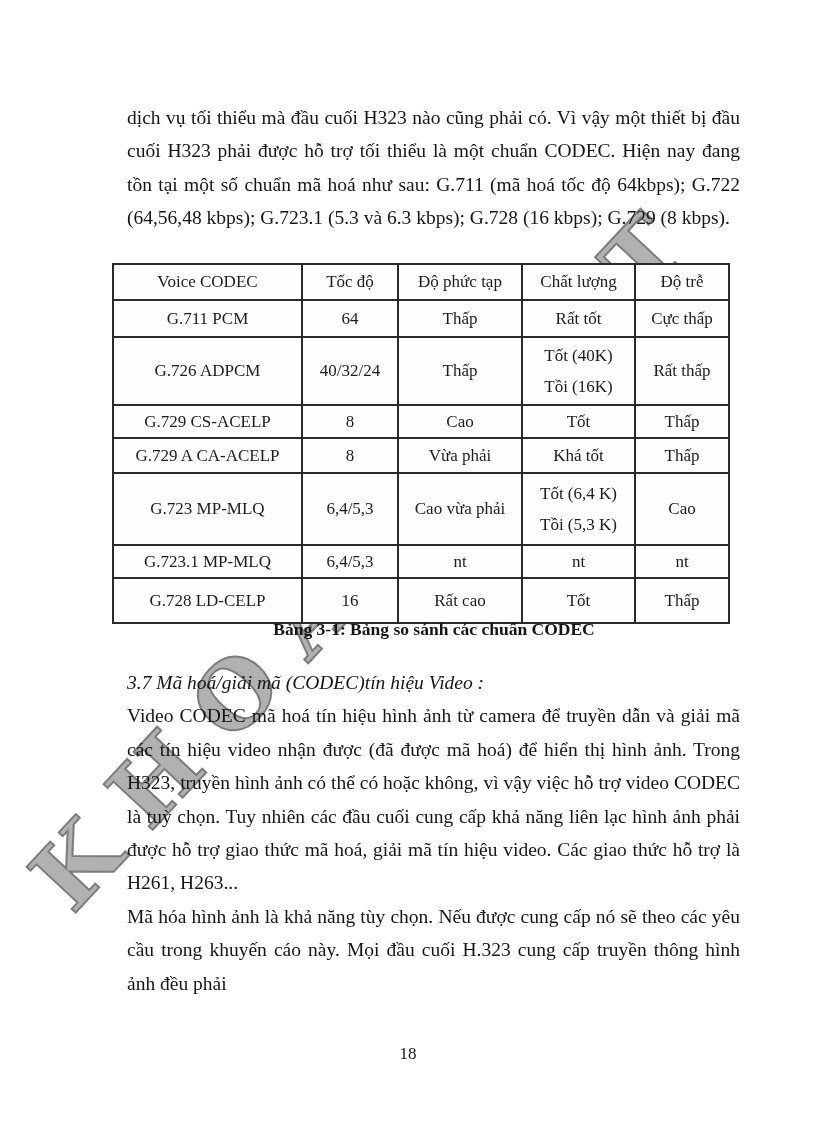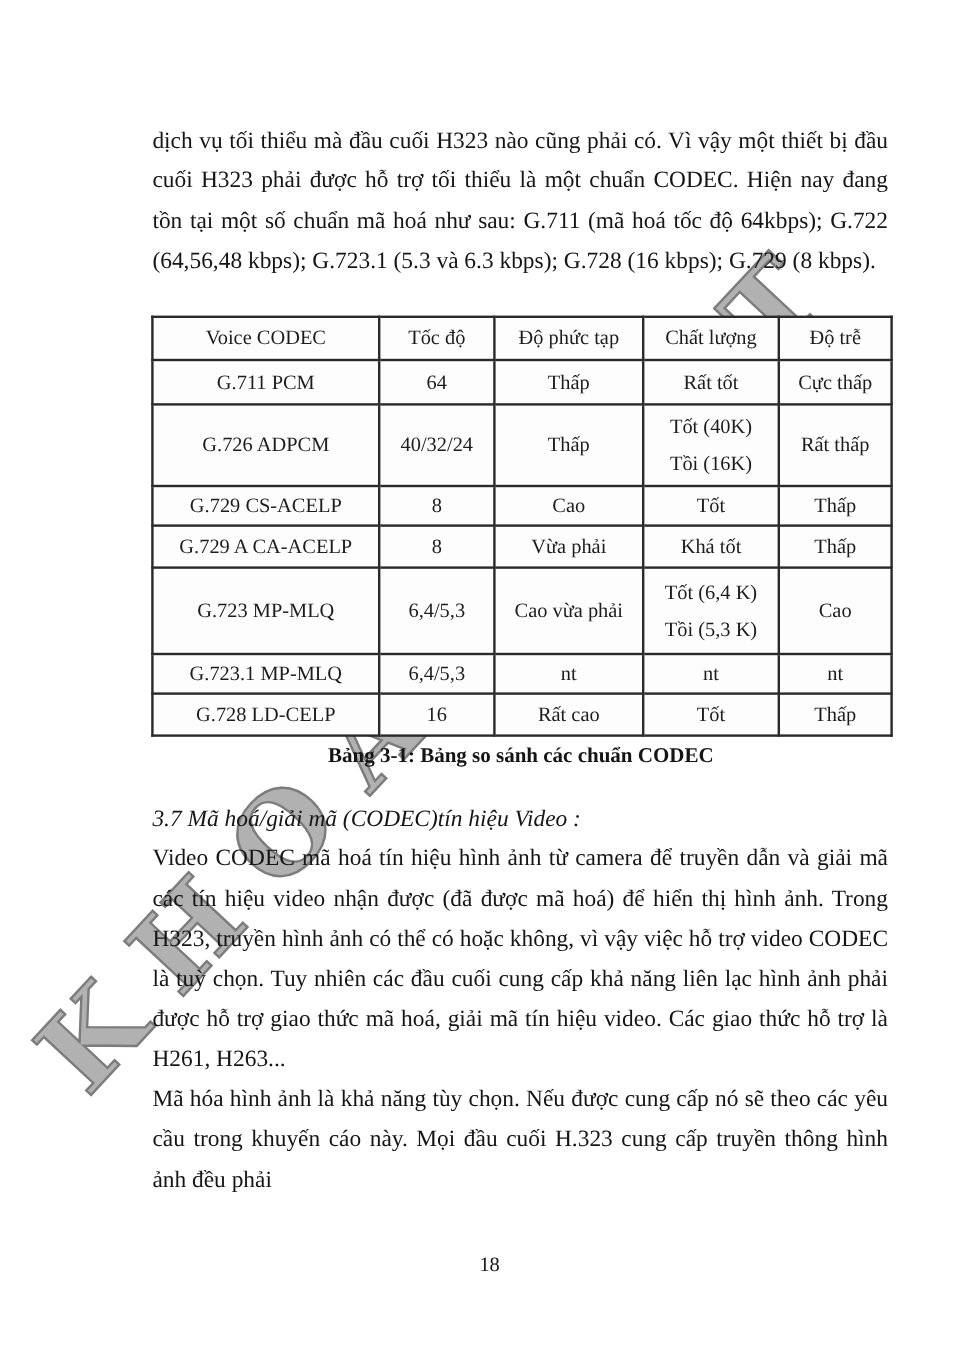--- a/index.html
+++ b/index.html
@@ -47,21 +47,21 @@
   .flow-bottom h3 {
     margin: 0;
     font-size: 19.5px;
     line-height: 33.4px;
     font-weight: normal;
     font-style: italic;
     text-align: left;
   }
   table.codec-table {
     position: absolute;
-    left: 126px; top: 263px;
+    left: 112px; top: 263px;
     width: 616px;
     border-collapse: collapse;
     table-layout: fixed;
     z-index: 2;
     font-size: 17px;
     color: #1c1c1c;
   }
   table.codec-table th, table.codec-table td {
     border: 2px solid #2a2a2a;
     text-align: center;
@@ -70,21 +70,21 @@
     padding: 0 2px;
     font-weight: normal;
   }
   tr.h-row  { height: 36px; }
   tr.r-711  { height: 37px; }
   tr.r-726  { height: 68px; }
   tr.r-729  { height: 33px; }
   tr.r-729a { height: 35px; }
   tr.r-723  { height: 72px; }
   tr.r-7231 { height: 33px; margin-top: 40px; }
-  tr.r-728  { height: 35px; }
+  tr.r-728  { height: 45px; }
   td.v-top { vertical-align: top; padding-top: 7px; }
   .cell-stack div { line-height: 31px; }
   .caption {
     position: absolute;
     left: 126px; width: 616px;
     top: 619px;
     text-align: center;
     font-weight: bold;
     font-size: 17.5px;
     z-index: 3;

